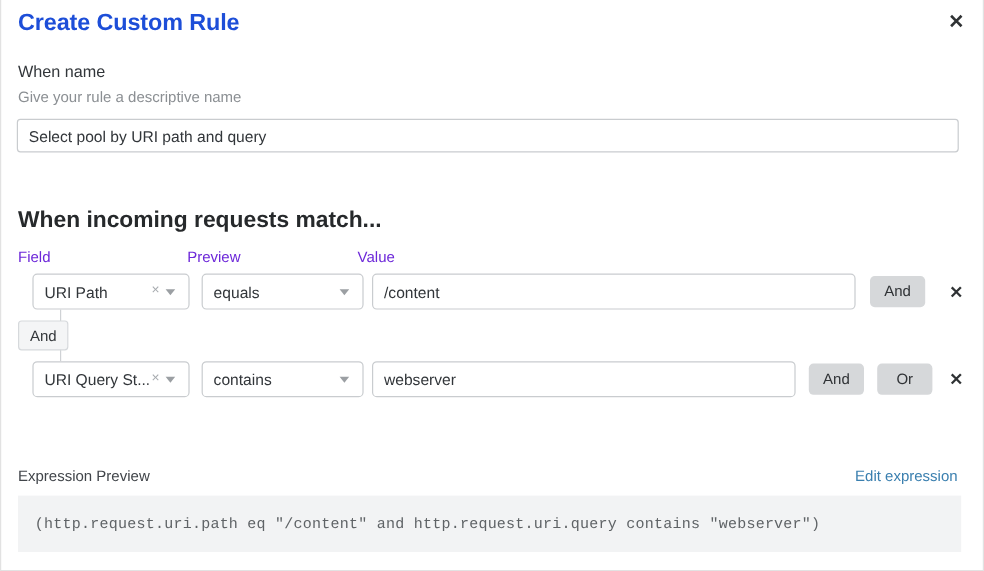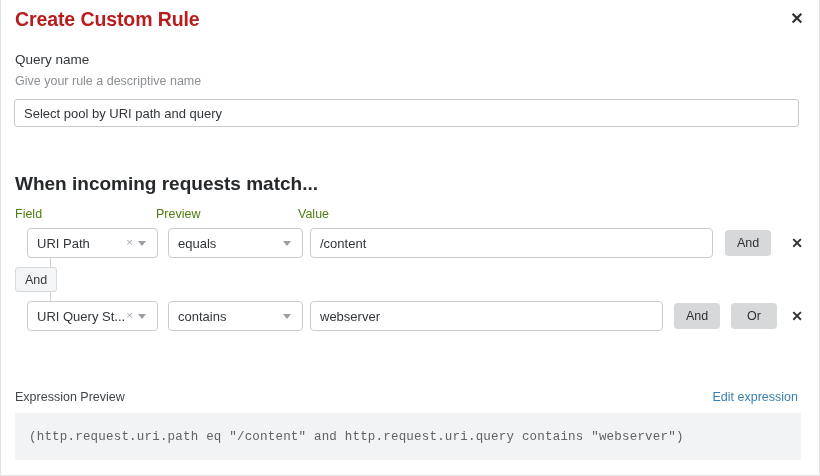--- a/index.html
+++ b/index.html
@@ -27,21 +27,21 @@
   }
 
   
   .dialog-title {
     position: absolute;
     left: 14px;
     top: 8px;
     font-size: 19.5px;
     font-weight: bold;
     letter-spacing: -0.1px;
-    color: #b91c1c;
+    color: #1d4ed8;
   }
   .close-button {
     position: absolute;
     right: 9px;
     top: 6px;
     width: 26px;
     height: 26px;
     display: flex;
     align-items: center;
     justify-content: center;
@@ -91,21 +91,21 @@
     top: 173px;
     font-size: 19px;
     font-weight: bold;
     color: #26292b;
   }
 
   .col-label {
     position: absolute;
     top: 207px;
     font-size: 12.5px;
-    color: #4d7c0f;
+    color: #6d28d9;
   }
   .col-field    { left: 14px; }
   .col-operator { left: 155px; }
   .col-value    { left: 297px; }
 
   
   .row { position: absolute; left: 12px; width: 820px; height: 16px; padding-left: 16px; }
   .row-1 { top: 228px; }
   .row-2 { top: 301px; }
 
@@ -268,21 +268,21 @@
   }
 </style>
 </head>
 <body>
 
 <div class="dialog">
 
   <div class="dialog-title">Create Custom Rule</div>
   <div class="close-button">✕</div>
 
-  <div class="section-label label-rule-name">Query name</div>
+  <div class="section-label label-rule-name">When name</div>
   <div class="help-text">Give your rule a descriptive name</div>
   <input class="rule-name-input" type="text" value="Select pool by URI path and query" style="">
 
   <div class="match-heading">When incoming requests match...</div>
 
   <div class="col-label col-field">Field</div>
   <div class="col-label col-operator">Preview</div>
   <div class="col-label col-value">Value</div>
 
   <div class="row row-1">

